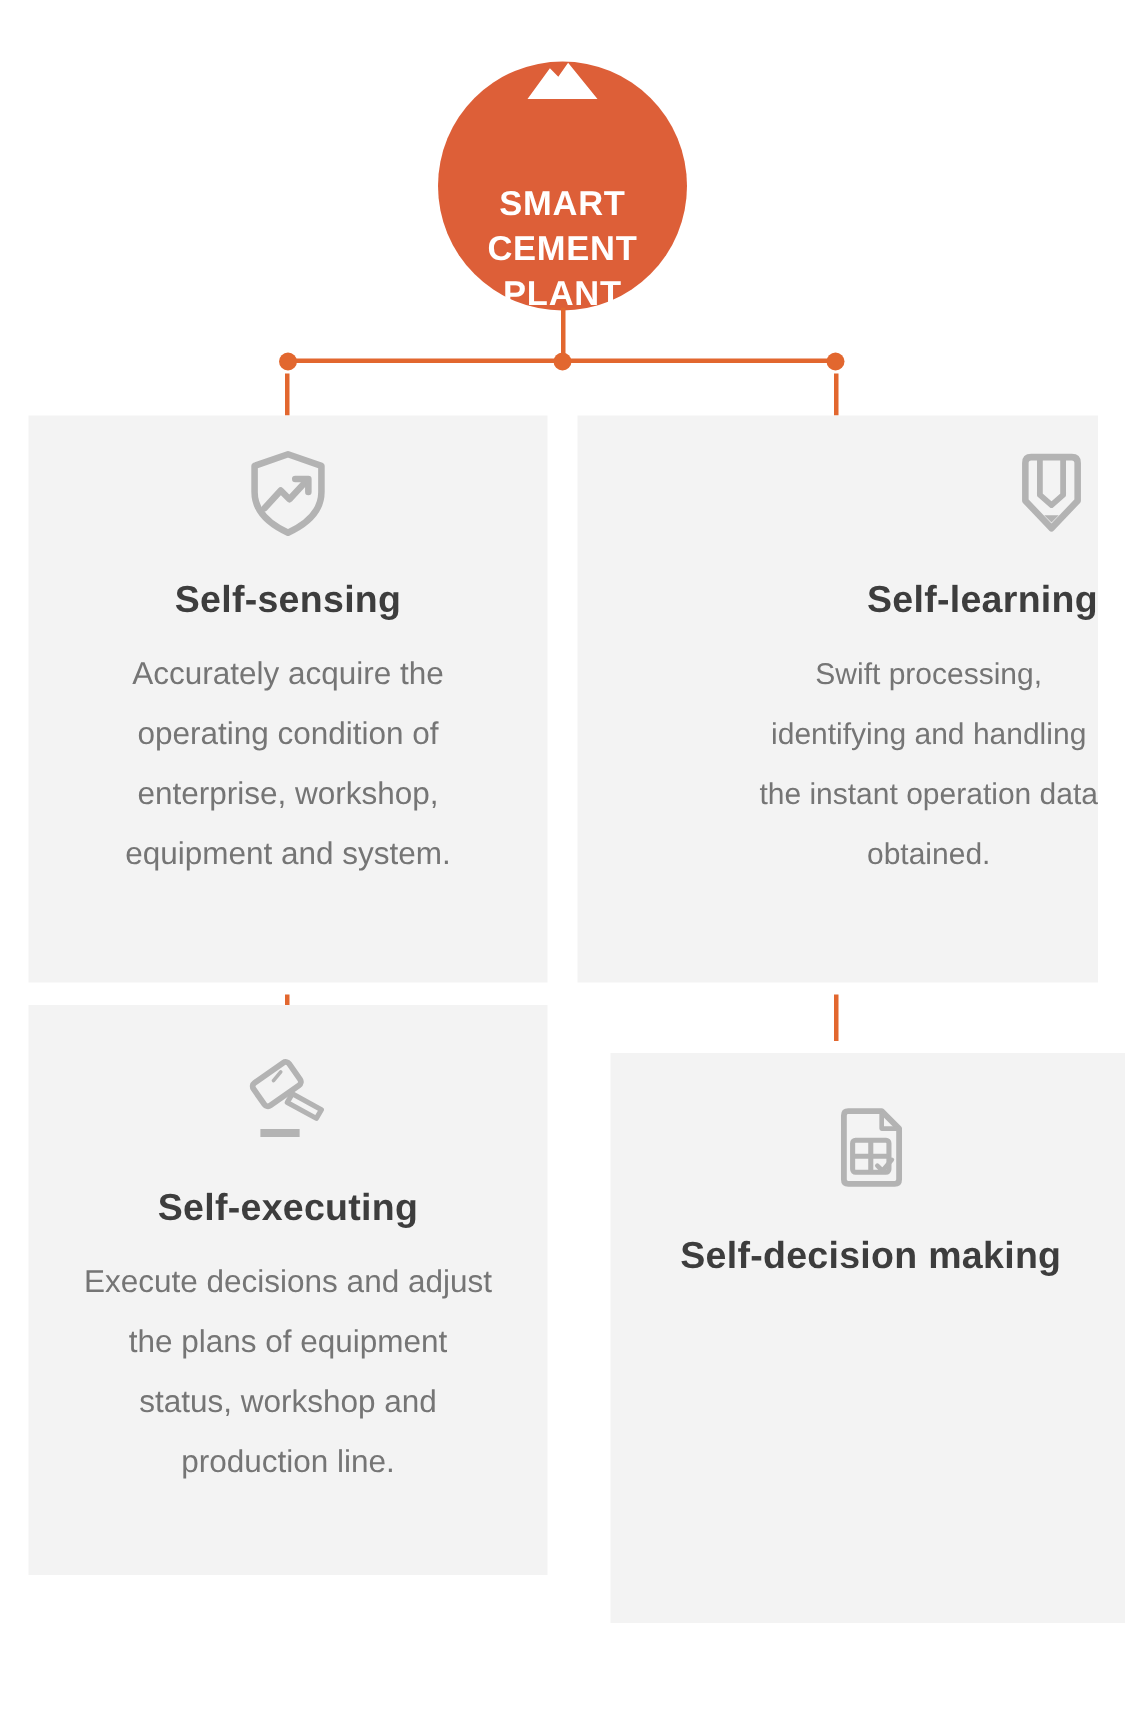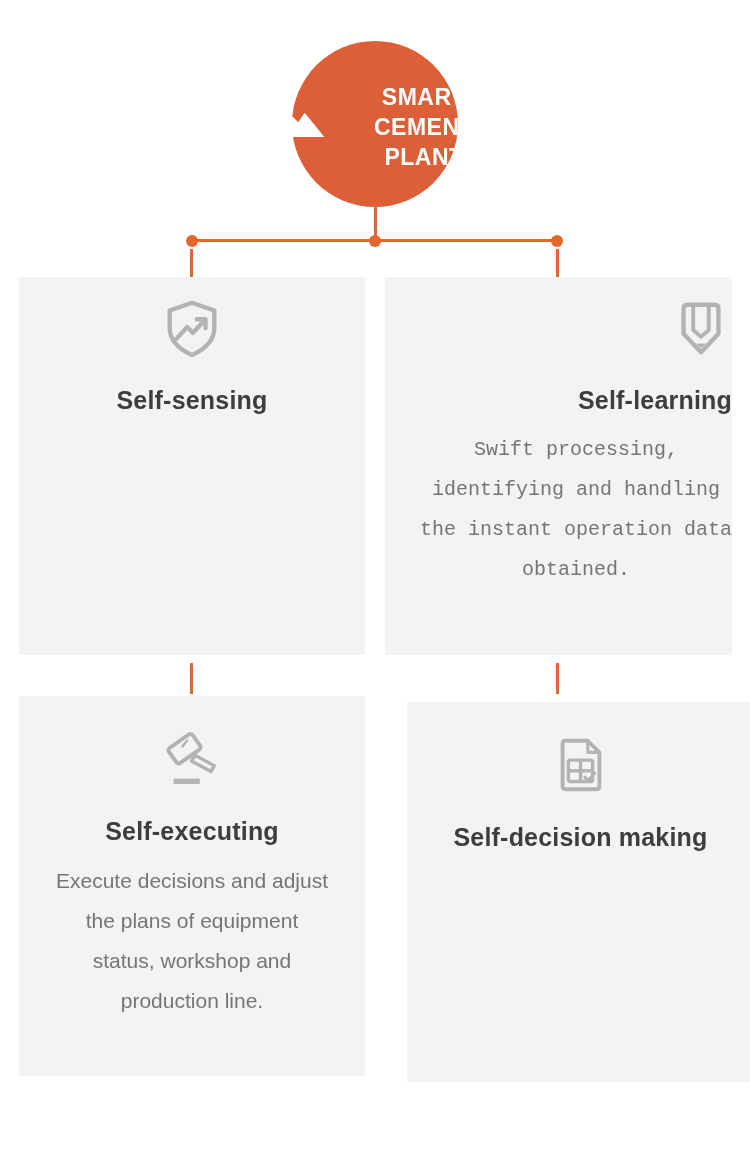--- a/index.html
+++ b/index.html
@@ -7,21 +7,21 @@
     width: 750px; height: 1150px; position: relative;
     font-family: "Liberation Sans", sans-serif;
     overflow: hidden;
   }
 
   
   .hub {
     position: absolute; left: 292px; top: 41px;
     width: 166px; height: 166px; border-radius: 50%;
     background: #dd5f38;
-    display: flex; flex-direction: row; align-items: center; justify-content: center; gap: 48px;
+    display: flex; flex-direction: column; align-items: center; justify-content: center; gap: 48px;
   }
   .hub-icon svg { display: block; }
   .hub-label {
     margin-top: 5px;
     color: #ffffff; font-weight: bold; font-size: 23px; line-height: 30px;
     letter-spacing: 0.5px; text-align: center; white-space: pre-line;
   }
 
   
   .conn { position: absolute; background: #e2672f; }
@@ -39,37 +39,37 @@
   .dot-center { left: 369px; top: 235px; }
   .dot-right  { left: 551px; top: 235px; }
 
   
   .card {
     position: absolute; background: #f3f3f3;
     display: flex; flex-direction: column; align-items: center;
   }
   .card-1 { left: 19px;  top: 277px; width: 346px; height: 378px; }
   .card-2 { left: 385px; top: 277px; width: 347px; height: 378px; align-items: flex-end; }
-  .card-3 { left: 19px;  top: 696px; width: 346px; height: 380px; }
+  .card-3 { left: 19px;  top: 670px; width: 346px; height: 380px; }
   .card-4 { left: 407px; top: 702px; width: 347px; height: 380px; }
 
   .card-icon { margin-top: 20px; }
   .row2 .card-icon { margin-top: 32px; }
   .card-icon svg { width: 62px; height: 62px; display: block; }
 
   .card-title {
     margin-top: 27px; font-size: 25px; font-weight: bold; color: #3d3d3d;
     letter-spacing: 0.2px;
   }
   .card-body {
     margin-top: 15px; font-size: 21px; color: #757575;
     line-height: 40px; text-align: center; white-space: pre-line;
   }
   .card-2 .card-body {
-    font-family: Liberation Mono, monospace; font-size: 20px;
+    font-family: Liberation Sans, sans-serif; font-size: 20px;
   }
 </style>
 </head>
 <body>
 
 <div class="hub">
   <span class="hub-icon">
     <svg width="50" height="28" viewBox="0 0 52 30">
       <polygon points="1,29 17,7 23,13 30,3 51,29" fill="#ffffff"></polygon>
     </svg>
@@ -91,20 +91,24 @@
 
 <div class="card card-1 row1">
   <span class="card-icon">
     <svg viewBox="0 0 64 64" fill="none" stroke="#b3b3b3" stroke-width="4.5" stroke-linejoin="round">
       <path d="M32 6 L55 14 V32 C55 45 45 54 32 60 C19 54 9 45 9 32 V14 Z"></path>
       <polyline points="16,43 27,31 33,37 45,24" stroke-linecap="round"></polyline>
       <polyline points="37,23 46,23 46,32" stroke-linecap="round"></polyline>
     </svg>
   </span>
   <div class="card-title">Self-sensing</div>
+  <div class="card-body">Accurately acquire the
+operating condition of
+enterprise, workshop,
+equipment and system.</div>
 </div>
 
 <div class="card card-2 row1">
   <span class="card-icon">
     <svg viewBox="0 0 64 64" fill="none" stroke="#b3b3b3" stroke-width="4.5" stroke-linejoin="round">
       <path d="M18 8 H46 Q50 8 50 12 V38 L32 57 L14 38 V12 Q14 8 18 8 Z"></path>
       <path d="M24 10 V34 L32 41 L40 34 V10" stroke-width="4"></path>
       <path d="M27 48 L32 53 L37 48 Z" fill="#b3b3b3" stroke="none"></path>
     </svg>
   </span>

